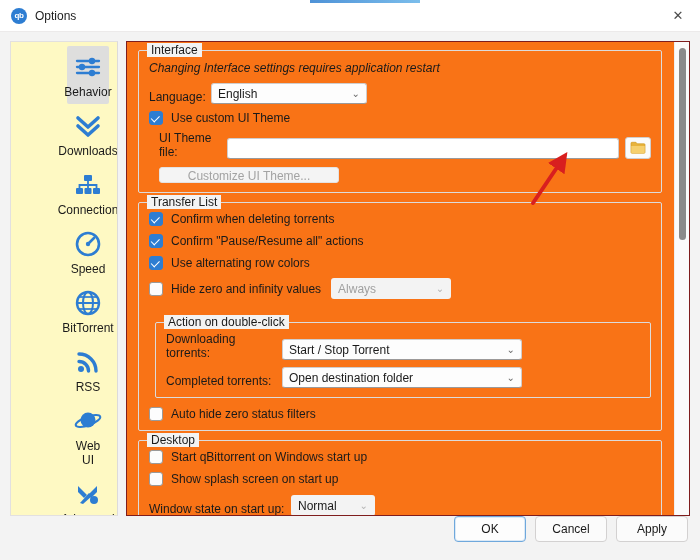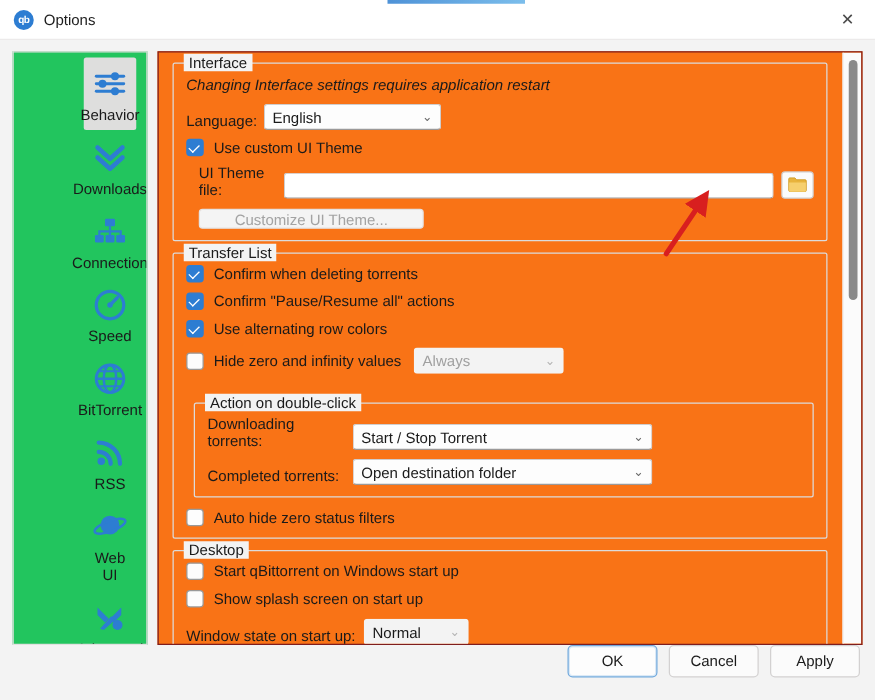--- a/index.html
+++ b/index.html
@@ -74,21 +74,21 @@
     display: flex;
     padding: 9px 10px 0 10px;
     gap: 8px;
     overflow: hidden;
   }
 
   
   .sidebar {
     width: 108px;
     min-width: 108px;
-    background: #22c55e;
+    background: #fef9c3;
     border: 1px solid #e2e0e0;
     border-right: 1px solid #dcdada;
     padding-top: 4px;
     overflow: hidden;
     padding-left: 48px;
   }
   .side-item {
     display: flex;
     flex-direction: column;
     align-items: center;
@@ -410,21 +410,21 @@
     <div class="pane-wrap">
       <div class="pane">
 
         <div class="group">
           <div class="legend">Interface</div>
 
           <div class="note">Changing Interface settings requires application restart</div>
 
           <div class="row">
             <span class="lbl" style="width:62px">Language:</span>
-            <div class="combo" style="width:142px">
+            <div class="combo" style="width:156px">
               <span>English</span>
               <span class="chev">⌄</span>
             </div>
           </div>
 
           <div class="cb-row" style="margin-bottom:6px">
             <span class="cbox checked"></span>
             <span class="cb-label">Use custom UI Theme</span>
           </div>
 

